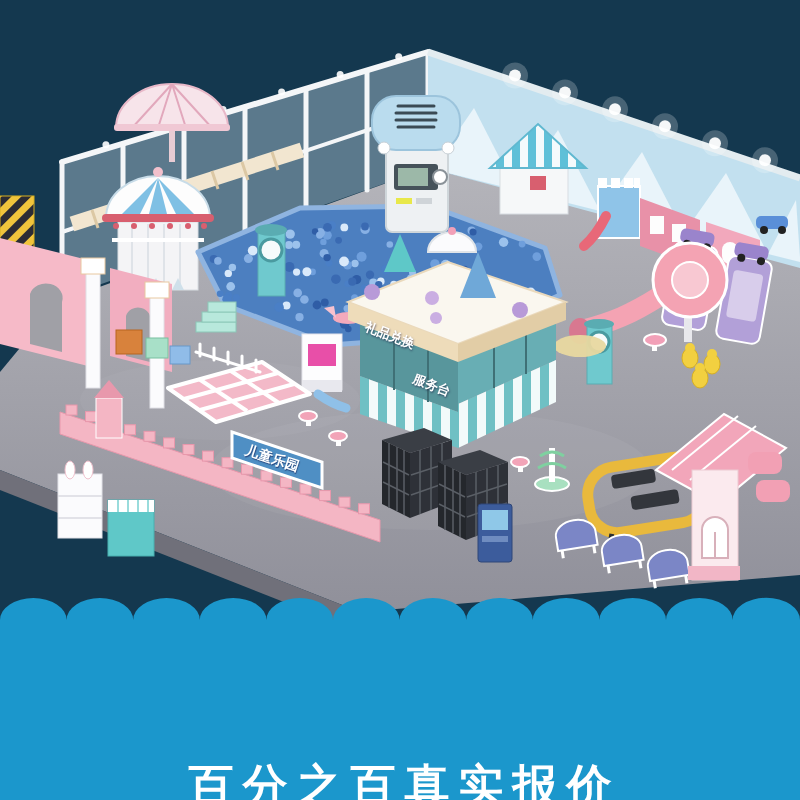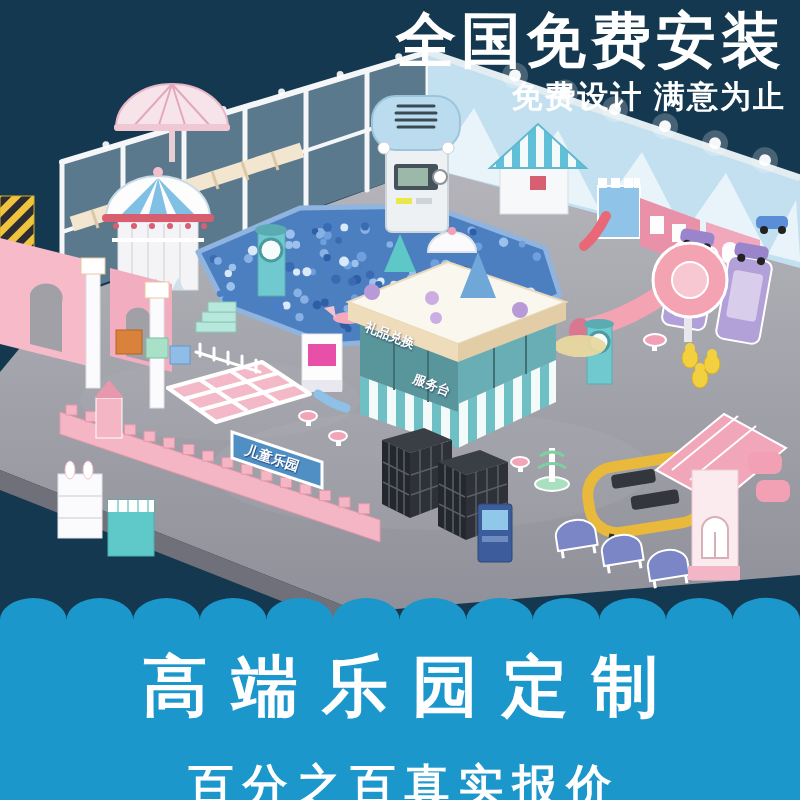--- a/index.html
+++ b/index.html
@@ -548,29 +548,24 @@
       <line x1="690" y1="480" x2="756" y2="426" stroke="#ffffff" stroke-width="2"></line>
       <rect x="692" y="470" width="46" height="110" fill="#fbeaee" stroke="#eccad2"></rect>
       <path d="M702,558 v-28 a13,13 0 0 1 26,0 v28 z" fill="#ffffff" stroke="#d8b0ba" stroke-width="2"></path>
       <line x1="715" y1="532" x2="715" y2="558" stroke="#d8b0ba" stroke-width="2"></line>
       <rect x="688" y="566" width="52" height="14" fill="#f2b6c6"></rect>
       <rect x="748" y="452" width="34" height="22" rx="8" fill="#f2a0b4"></rect>
       <rect x="756" y="480" width="34" height="22" rx="8" fill="#f2a0b4"></rect>
     </g>
   </svg>
 
-  <div class="headline">
-    <div class="main">全国免费安装</div>
-    <div class="sub">免费设计 满意为止</div>
-  </div>
 
   <svg class="wave" viewBox="0 0 800 210">
     <path fill="var(--band-blue)" d="M0,30
       A33.3,22 0 0 1 66.6,30 A33.3,22 0 0 1 133.2,30 A33.3,22 0 0 1 199.8,30
       A33.3,22 0 0 1 266.4,30 A33.3,22 0 0 1 333,30 A33.3,22 0 0 1 399.6,30
       A33.3,22 0 0 1 466.2,30 A33.3,22 0 0 1 532.8,30 A33.3,22 0 0 1 599.4,30
       A33.3,22 0 0 1 666,30 A33.3,22 0 0 1 732.6,30 A33.3,22 0 0 1 800,30
       L800,210 L0,210 Z"></path>
   </svg>
-  <div class="band-text band-title">高端乐园定制</div>
   <div class="band-text band-sub">百分之百真实报价</div>
 
 </div>
 
 </body></html>

